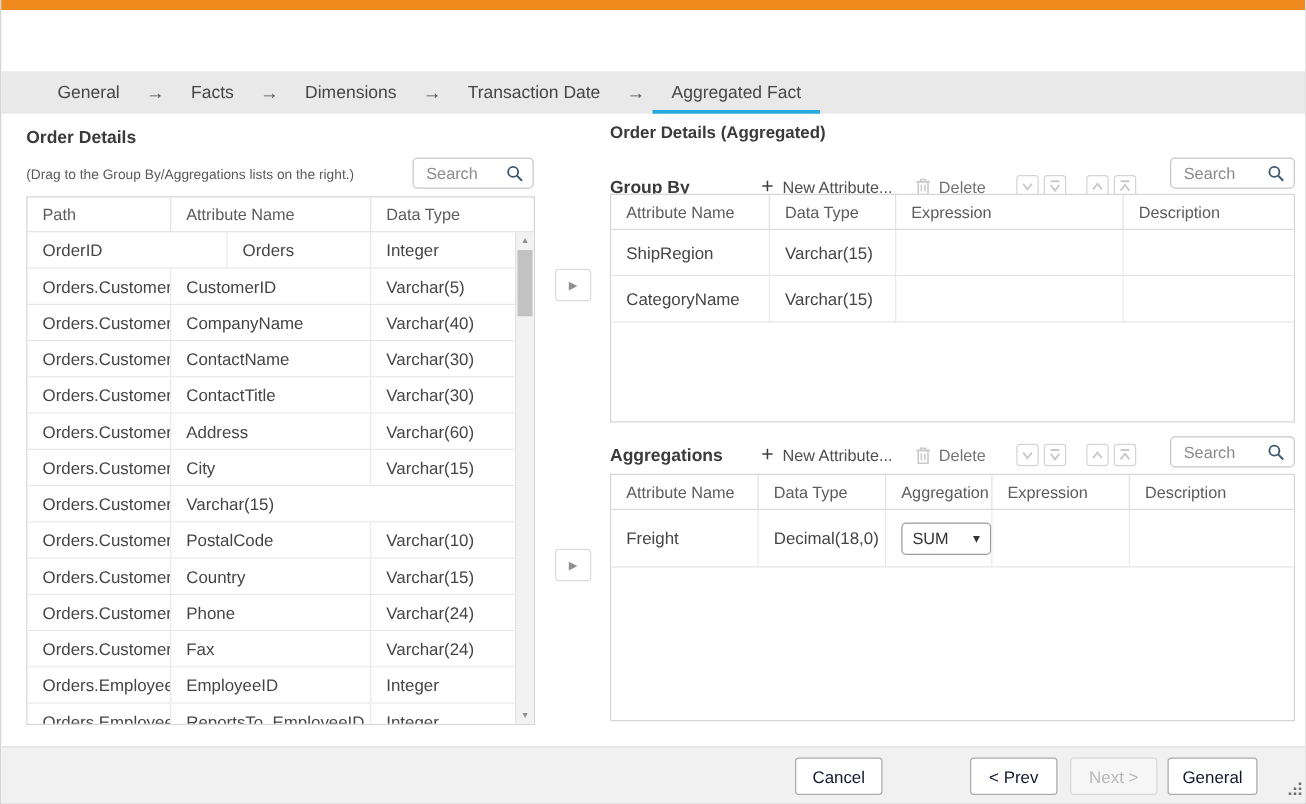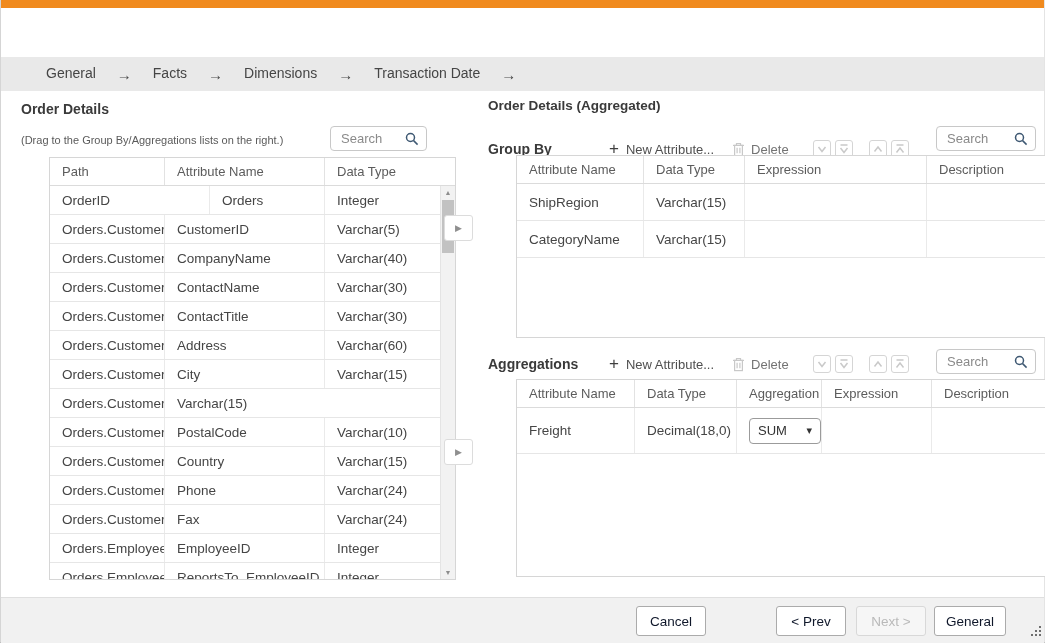--- a/index.html
+++ b/index.html
@@ -31,21 +31,21 @@
   #rp-title{ left:487px; top:98px; font-size:13.5px; }
 
   .search{ position:absolute; height:25px; background:#fff; border:1px solid #C8C8C8; border-radius:4px;
            display:flex; align-items:center; padding:0 7px 0 8px; }
   .search input{ border:none; outline:none; flex:1; min-width:0; font-size:13px; color:#444; font-family:inherit; background:transparent; }
   .search input::placeholder{ color:#8A8A8A; }
   #lp-search{ left:329px; top:126px; width:97px; }
   #gb-search{ left:935px; top:126px; width:100px; }
   #agg-search{ left:935px; top:349px; width:100px; }
 
-  .tbl{ position:absolute; background:#fff; border:1px solid #D6D6D6; overflow:hidden;margin-left:28px; }
+  .tbl{ position:absolute; background:#fff; border:1px solid #D6D6D6; overflow:hidden; }
   #lp-table{ left:20px; top:157px; width:407px; height:423px; }
   #gb-table{ left:487px; top:155px; width:548px; height:183px; }
   #agg-table{ left:487px; top:379px; width:548px; height:198px; }
   .tbl-head{ display:flex; border-bottom:1px solid #DBDBDB; height:28px; }
   .hc{ padding:0 0 0 12px; display:flex; align-items:center; font-size:13px; color:#5C5C5C;
        border-right:1px solid #E2E2E2; overflow:hidden; white-space:nowrap; }
   .hc:last-child{ border-right:none; }
   .row{ display:flex; border-bottom:1px solid #E6E6E6; background:#fff; cursor:default; }
   .c{ padding:0 0 0 12px; display:flex; align-items:center; font-size:13.5px; color:#454545;
       border-right:1px solid #EAEAEA; overflow:hidden; white-space:nowrap; }
@@ -102,20 +102,21 @@
 
   <div class="tabbar">
     <span class="tab">General</span>
     <span class="step-arrow">→</span>
     <span class="tab">Facts</span>
     <span class="step-arrow">→</span>
     <span class="tab">Dimensions</span>
     <span class="step-arrow">→</span>
     <span class="tab">Transaction Date</span>
     <span class="step-arrow">→</span>
+    <span class="tab active">Aggregated Fact</span>
   </div>
 
   <div class="pane-title" id="lp-title">Order Details</div>
   <div id="lp-hint">(Drag to the Group By/Aggregations lists on the right.)</div>
   <div class="search" id="lp-search">
     <input type="text" placeholder="Search" style="">
     <svg width="14" height="14" viewBox="0 0 14 14">
         <circle cx="5.5" cy="5.5" r="4" stroke="#3E5872" stroke-width="1.5" fill="none"></circle>
         <line x1="8.6" y1="8.6" x2="12.6" y2="12.6" stroke="#3E5872" stroke-width="1.5"></line>
       </svg>

